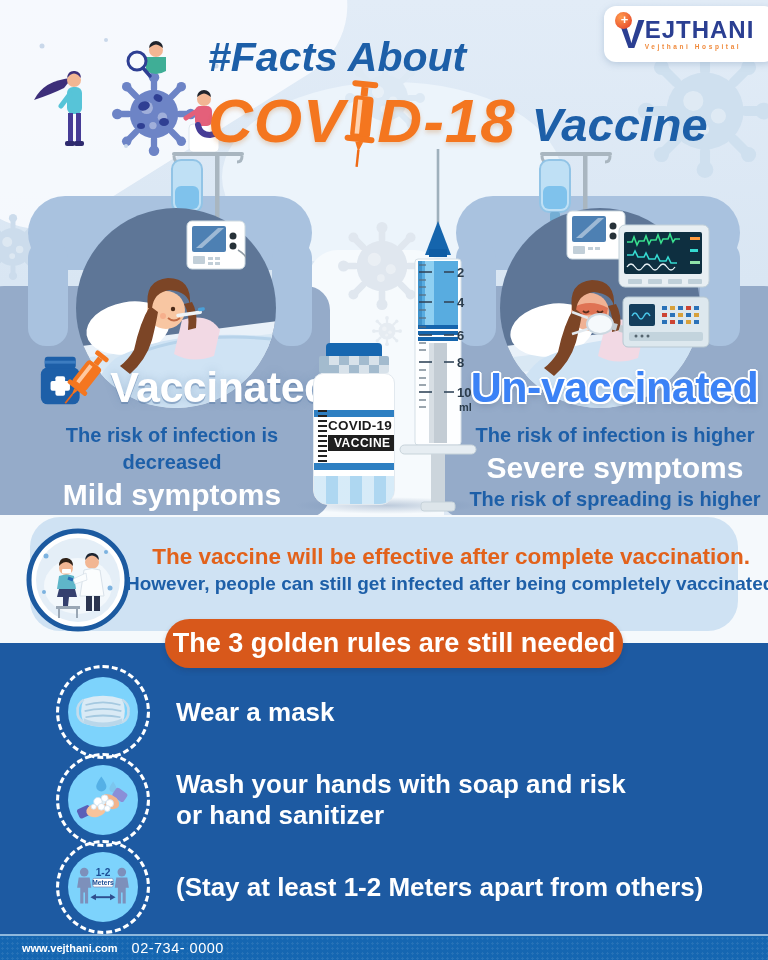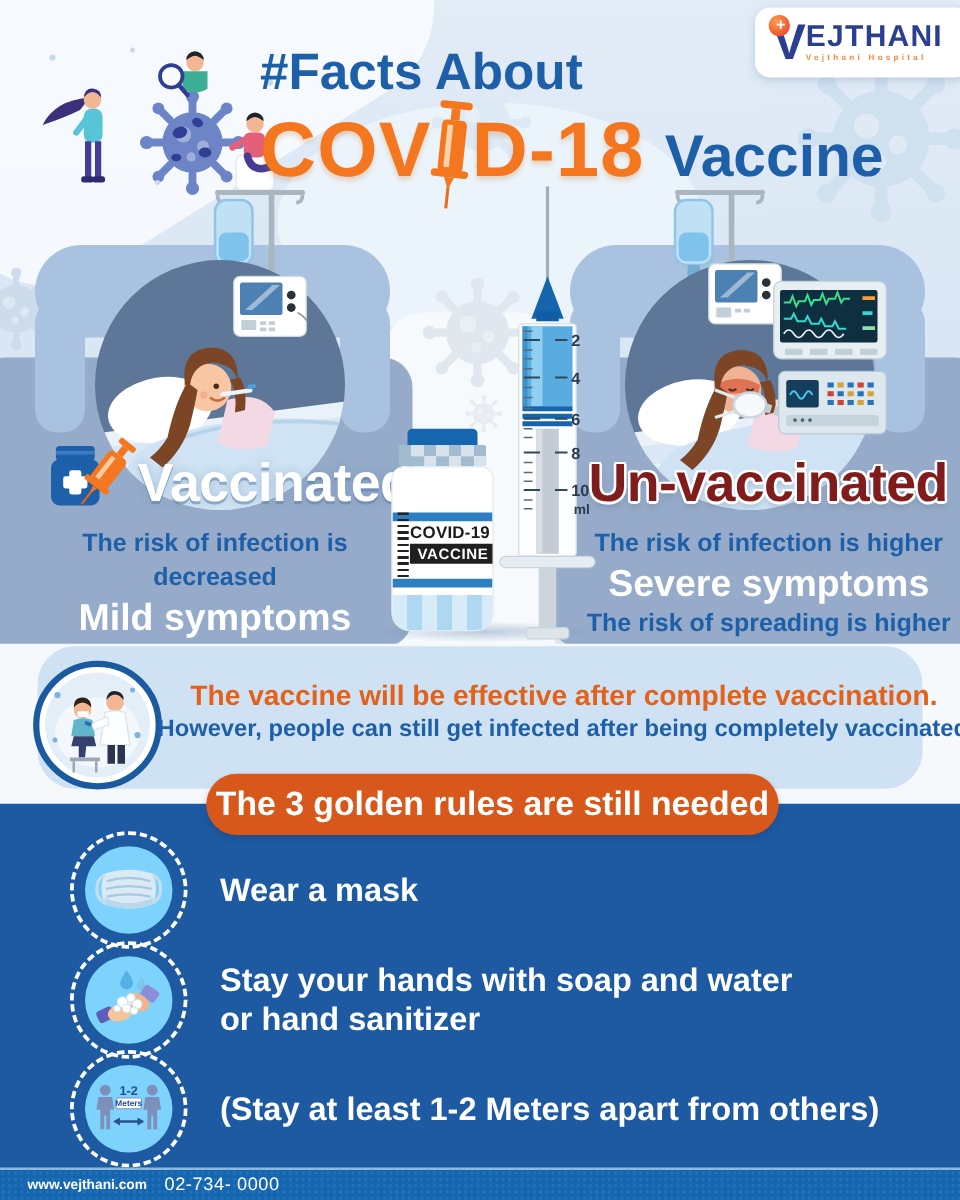--- a/index.html
+++ b/index.html
@@ -30,35 +30,35 @@
   .logo-v{position:relative;font-size:40px;font-weight:900;color:#2b3f92;
     line-height:36px;letter-spacing:-2px;}
   .logo-cross{position:absolute;top:-4px;left:-3px;width:17px;height:17px;border-radius:50%;
     background:radial-gradient(circle at 35% 30%,#ff9a4d,#e23b26);color:#fff;
     font-size:13px;font-weight:bold;text-align:center;line-height:16px;}
   .logo-text{margin-left:2px;}
   .logo-brand{font-size:24px;font-weight:bold;color:#2b3f92;letter-spacing:1px;line-height:24px;}
   .logo-sub{font-size:6.5px;color:#f08a3c;letter-spacing:2.6px;font-weight:bold;margin-top:1px;}
 
   
-  .title-block{left:208px;top:34px;}
+  .title-block{left:208px;top:34px;font-style:italic;}
   .title-line1{font-size:41px;font-weight:800;color:#1d5fa8;letter-spacing:0;}
   .title-line2{display:flex;align-items:flex-end;margin-top:0px;}
   .covid-txt{font-size:62px;font-weight:800;color:#f4761f;letter-spacing:1px;line-height:64px;
     text-shadow:0 3px 4px rgba(200,110,30,.25);}
   .title-syringe{margin:0 -2px;margin-bottom:-16px;overflow:visible;}
   .vaccine-txt{font-size:47px;font-weight:800;color:#1d5fa8;margin-left:16px;line-height:56px;}
 
   
   .hb-bar{background:#a9c2df;border-radius:37px;}
   .panel{background:#95abc9;border-radius:24px;}
   .heading-row{display:flex;align-items:center;justify-content:center;}
   .h-vacc{font-size:43px;font-weight:800;color:#fff;letter-spacing:-.5px;
     text-shadow:0 2px 0 rgba(94,128,170,.55),0 0 8px rgba(94,128,170,.35);}
-  .h-unvacc{font-size:43px;font-weight:800;color:#7f1d1d;letter-spacing:-.5px;
+  .h-unvacc{font-size:43px;font-weight:800;color:#3b82f6;letter-spacing:-.5px;
     text-shadow:-2px 0 0 #fff,2px 0 0 #fff,0 -2px 0 #fff,0 2px 0 #fff,
       -1.5px -1.5px 0 #fff,1.5px 1.5px 0 #fff,-1.5px 1.5px 0 #fff,1.5px -1.5px 0 #fff,
       0 4px 6px rgba(90,110,140,.4);padding-left:17px;}
   .risk{ text-align:center;}
   .risk .r1,.risk .r3{font-size:20px;font-weight:bold;color:#1d5fa8;line-height:27px;}
   .risk .r2{font-size:30px;font-weight:bold;color:#fff;line-height:37px;}
 
   
   .vial{left:313px;top:343px;width:82px;height:162px;}
   .vial-cap{position:absolute;left:13px;top:0;width:56px;height:13px;background:#1767b0;
@@ -567,21 +567,21 @@
               <circle cx="40" cy="34" r="4.5"></circle>
             <circle cx="30" cy="38" r="4"></circle>
               <circle cx="37" cy="40" r="3.5"></circle>
               <circle cx="21" cy="38" r="3"></circle>
           </g>
           <circle cx="33" cy="33" r="2" fill="#dceff9"></circle>
         </svg>
       </div>
     </div>
     <div class="rule-text">
-      <div class="rule-title">Stay your hands with soap and water</div>
+      <div class="rule-title">Wash your hands with soap and risk</div>
       <div class="rule-title">or hand sanitizer</div>
     </div>
   </div>
 
   <div class="abs rule-row" style="top:839px;">
     <div class="rule-badge">
       <div class="rule-inner">
         <svg width="58" height="48" viewBox="0 0 74 58">
           <g fill="#7d90bb">
             <circle cx="13" cy="10" r="5.5"></circle>

